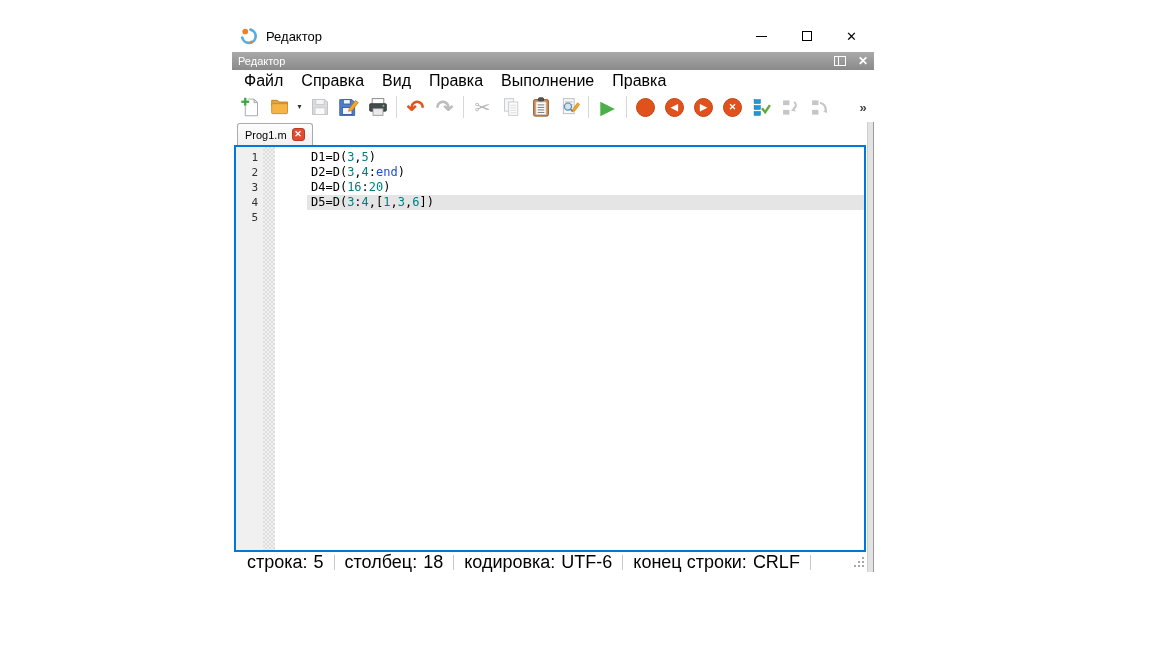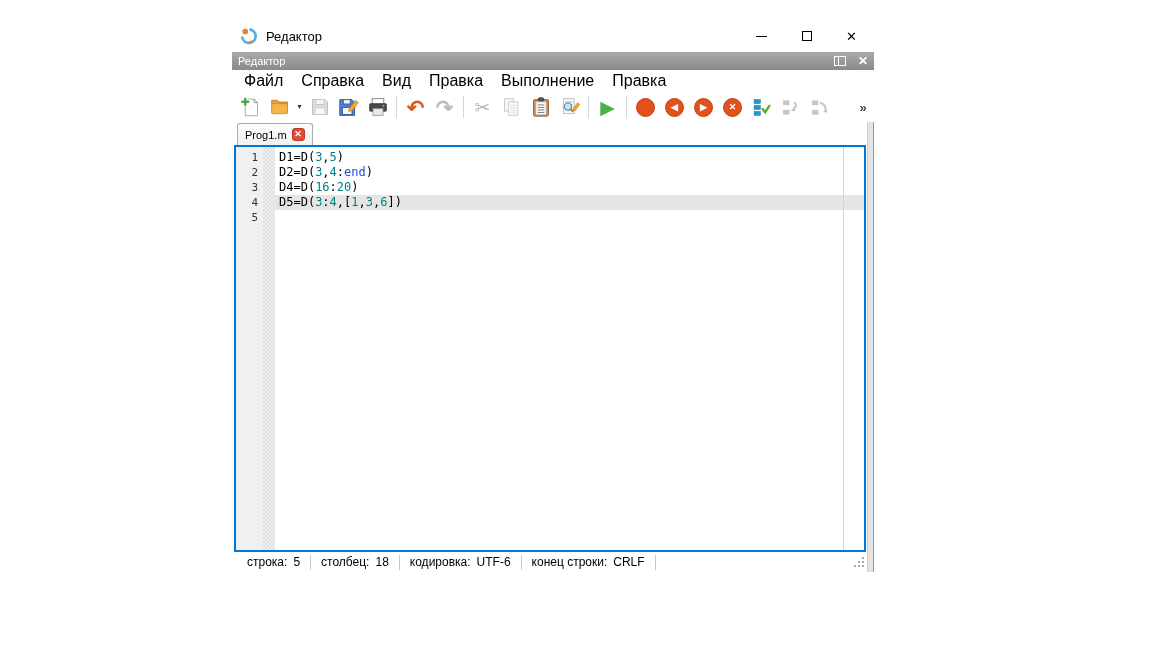--- a/index.html
+++ b/index.html
@@ -49,30 +49,30 @@
   .tab-close { width: 13px; height: 13px; background: #e14b32; border: 1px solid #b93a23; border-radius: 3px; color: #fff; font-size: 9px; font-weight: bold; display: flex; align-items: center; justify-content: center; line-height: 1; }
 
   
   .editor { flex: 1 1 auto; margin: 0 8px 0 2px; border: 2px solid #0078d7; background: #fff; display: flex; overflow: hidden; }
   .gutter { width: 27px; background: #f0f0f0; padding-top: 3px; font-family: "DejaVu Sans Mono", monospace; font-size: 11px; color: #333; text-align: right; flex: 0 0 auto; }
   .ln-num { height: 15px; line-height: 15px; padding-right: 5px; }
   .fold-margin { width: 12px; flex: 0 0 auto; background-color: #f0f0f0;
     background-image: linear-gradient(45deg, #dedede 25%, transparent 25%, transparent 75%, #dedede 75%),
                       linear-gradient(45deg, #dedede 25%, transparent 25%, transparent 75%, #dedede 75%);
     background-size: 4px 4px; background-position: 0 0, 2px 2px; }
-  .code-area { flex: 1 1 auto; position: relative; padding-top: 3px; font-family: "DejaVu Sans Mono", monospace; font-size: 12px; background: #fff; overflow: hidden; }
+  .code-area { flex: 1 1 auto; position: relative; padding-top: 3px; font-family: "DejaVu Sans Mono", monospace; font-size: 12px; background: #fff; overflow: hidden; margin-left: 32px; }
   .code-line { height: 15px; line-height: 15px; padding-left: 4px; white-space: pre; position: relative; z-index: 1; }
   .code-line.current { background: #e5e5e5; }
   .long-line-marker { position: absolute; top: 0; bottom: 0; left: 568px; width: 1px; background: #d4d4d4; z-index: 2; }
   .tok-p { color: #000000; }
   .tok-n { color: #008080; }
   .tok-k { color: #1d4ed8; }
 
   
-  .statusbar { height: 20px; display: flex; align-items: center; padding-left: 5px; font-size: 12px; color: #000; background: #fff; flex: 0 0 auto; }
+  .statusbar { height: 20px; display: flex; align-items: center; padding-left: 5px; font-size: 18px; color: #000; background: #fff; flex: 0 0 auto; }
   .status-cell { display: flex; align-items: center; gap: 6px; padding: 0 10px; height: 15px; border-right: 1px solid #c8c8c8; }
 
   
   .right-strip { position: absolute; right: 0; top: 102px; bottom: 0; width: 7px; background: #e3e3e3; border-left: 1px solid #cfcfcf; border-right: 1px solid #9b9b9b; }
   .resize-grip { position: absolute; right: 10px; bottom: 5px; width: 2px; height: 2px; background: #a8a8a8;
     box-shadow: 0 -4px #a8a8a8, 0 -8px #a8a8a8, -4px 0 #a8a8a8, -4px -4px #a8a8a8, -8px 0 #a8a8a8; }
 </style>
 </head>
 <body>
 

